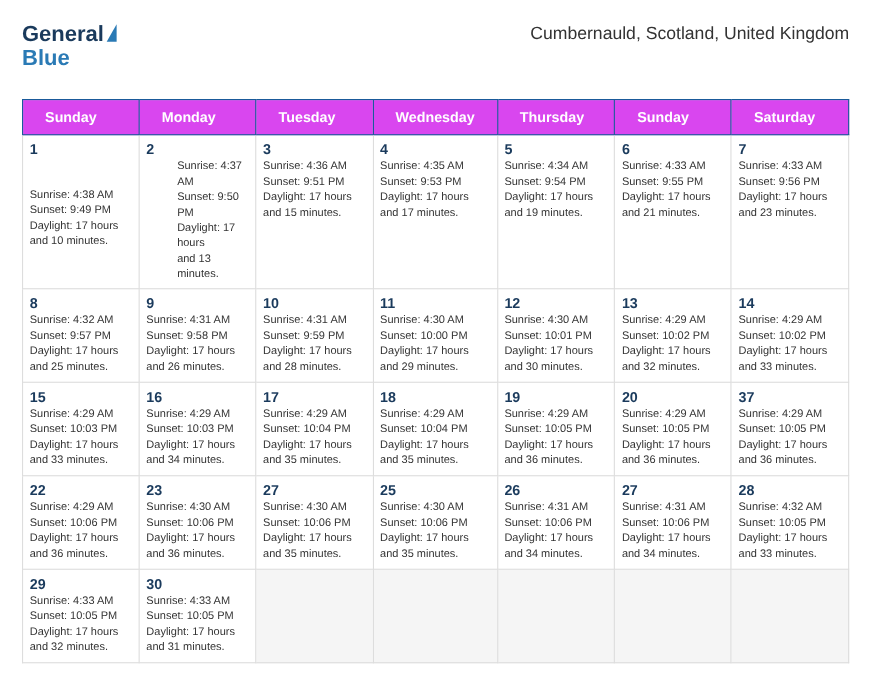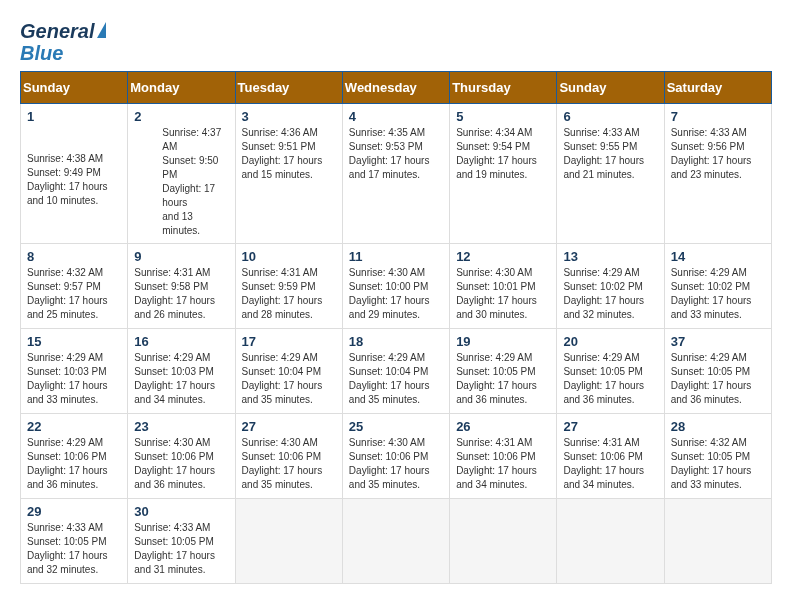--- a/index.html
+++ b/index.html
@@ -7,47 +7,46 @@
       font-family: Arial, sans-serif;
       background: #fff;
       width: 792px;
       min-height: 612px;
       padding: 20px;
     }
     .header-section {
       display: flex;
       justify-content: space-between;
       align-items: flex-start;
-      margin-bottom: 7px;
-      font-style: italic;
+      margin-bottom: 26px;
     }
     .title-section {
       text-align: right;
     }
     .month-title {
       font-size: 32px;
       font-weight: bold;
       color: #1a3a5c;
     }
     .location-title {
       font-size: 16px;
       color: #333;
       margin-top: 2px;
     }
     .calendar {
       width: 100%;
       border-collapse: collapse;
       border: 1px solid #ccc;
     }
     .calendar th {
-      background: #a16207;
+      background: #d946ef;
       color: #fff;
       font-size: 13px;
       font-weight: bold;
-      padding: 8px 2px;
+      padding: 8px 20px;
       text-align: left;
       border: 1px solid #1a5a9a;
     }
     .calendar td {
       vertical-align: top;
       padding: 5px 6px;
       border: 1px solid #ddd;
       width: calc(100% / 7);
       background: #fff;
       font-size: 10.5px;
@@ -96,20 +95,21 @@
   <div class="logo-stack">
     <div class="logo-row">
       <span class="logo-general">General</span>
       <div style="display:inline-block; width:0; height:0; border-left:9px solid transparent; border-bottom:16px solid #2a7ab5; margin-left:3px; margin-bottom:2px;"></div>
     </div>
     <div>
       <span class="logo-blue-word">Blue</span>
     </div>
   </div>
   <div class="title-section">
+    <div class="location-title">Cumbernauld, Scotland, United Kingdom</div>
   </div>
 </div>
 
 <table class="calendar">
   <thead>
     <tr>
     <th>Sunday</th>
         <th>Monday</th>
         <th>Tuesday</th>
         <th>Wednesday</th>

